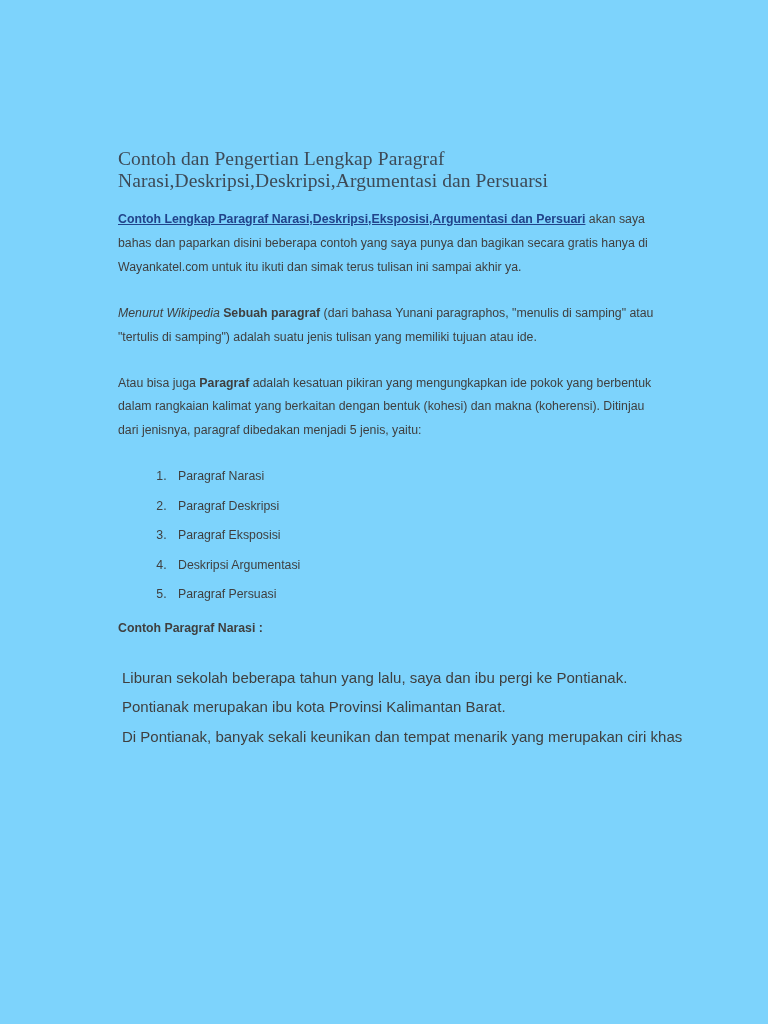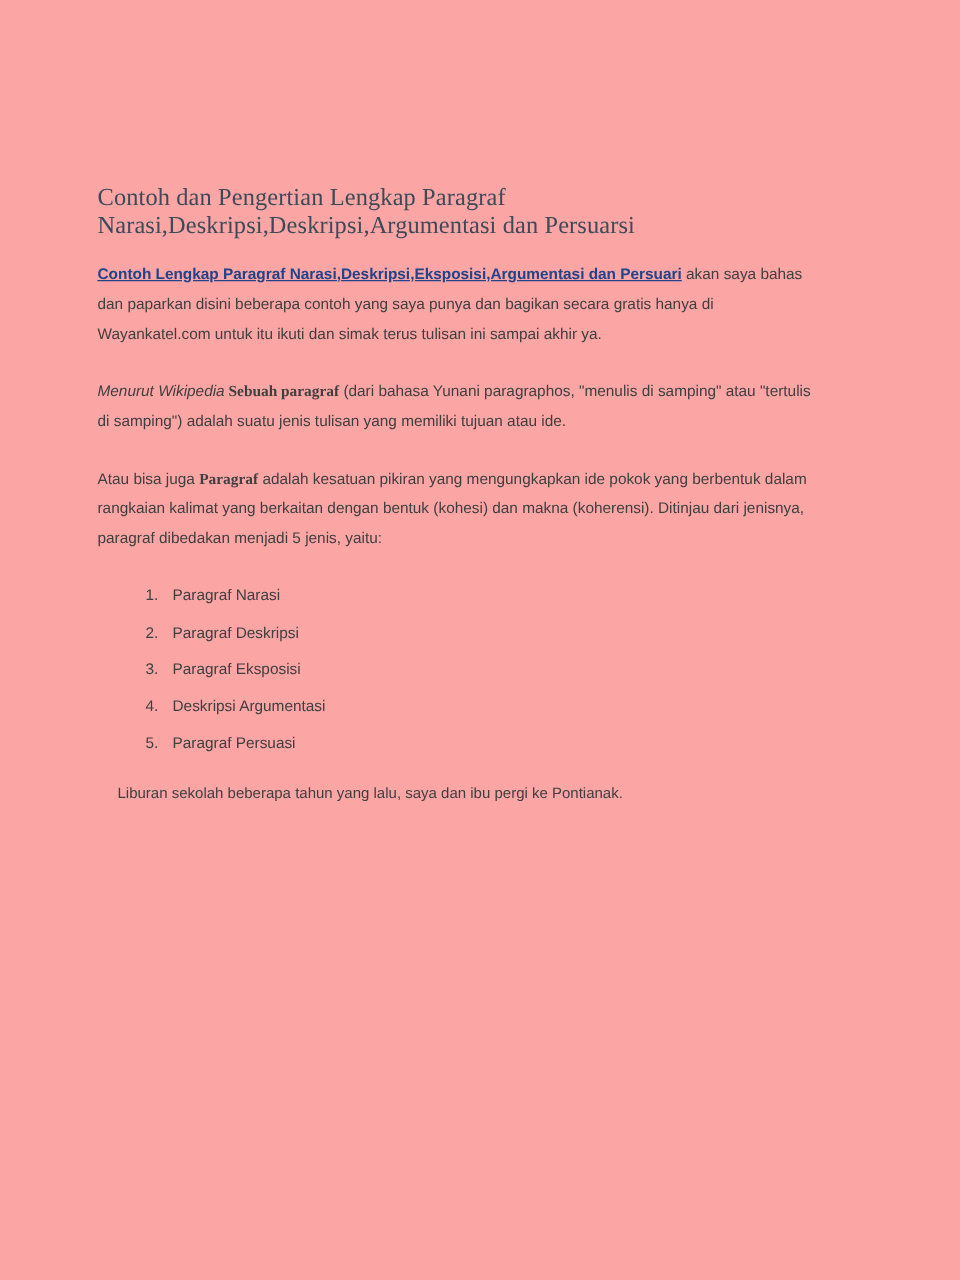--- a/index.html
+++ b/index.html
@@ -11,23 +11,23 @@
     width: 768px;
     height: 1024px;
     font-family: "Liberation Sans", sans-serif;
     color: #3b3b3b;
     overflow: hidden;
   }
   .page {
     position: relative;
     width: 768px;
     height: 1024px;
-    background: #fca5a5;
+    background: #7dd3fc;
     box-sizing: border-box;
-    padding: 148px 112px 0 78px;
+    padding: 148px 112px 0 118px;
   }
   .doc-title {
     font-family: "Liberation Serif", serif;
     font-size: 19.5px;
     line-height: 1.12;
     color: #3d4a57;
     margin: 0 0 16px 0;
     font-weight: normal;
     letter-spacing: 0.1px;
   }
@@ -45,21 +45,20 @@
     color: #21438a;
     text-decoration: underline;
     font-weight: bold;
   }
   .italic {
     font-style: italic;
     text-align: right;
   }
   .bold {
     font-weight: bold;
-    font-family: Liberation Serif, serif;
   }
   ol.list {
     margin: 0 0 10px 0;
     padding-left: 52px;
     font-size: 12.3px;
     line-height: 1.95;
   }
   ol.list li {
     margin-bottom: 5.5px;
     padding-left: 8px;
@@ -68,23 +67,23 @@
   .section-heading {
     color: #21438a;
     text-decoration: underline;
     font-weight: bold;
     font-size: 13.5px;
     line-height: 1.62;
     margin: 58px 0 26px 0;
     max-width: 512px;
   }
   .example-block {
-    font-size: 12px;
+    font-size: 15px;
     line-height: 1.95;
-    margin: 16px;
+    margin: 4px;
     color: #3f3f3f;
   }
   .example-block div {
     white-space: nowrap;
   }
 </style>
 </head>
 <body>
 
 <div class="page">
@@ -109,18 +108,21 @@
   <ol class="list">
     <li>Paragraf Narasi</li>
     <li>Paragraf Deskripsi</li>
     <li>Paragraf Eksposisi</li>
     <li>Deskripsi Argumentasi</li>
     <li>Paragraf Persuasi</li>
   </ol>
 
 
 
+  <p class="para bold">Contoh Paragraf Narasi :</p>
 
   <div class="example-block">
     <div>Liburan sekolah beberapa tahun yang lalu, saya dan ibu pergi ke Pontianak.</div>
+    <div>Pontianak merupakan ibu kota Provinsi Kalimantan Barat.</div>
+    <div>Di Pontianak, banyak sekali keunikan dan tempat menarik yang merupakan ciri khas</div>
   </div>
 
 </div>
 
 </body></html>

